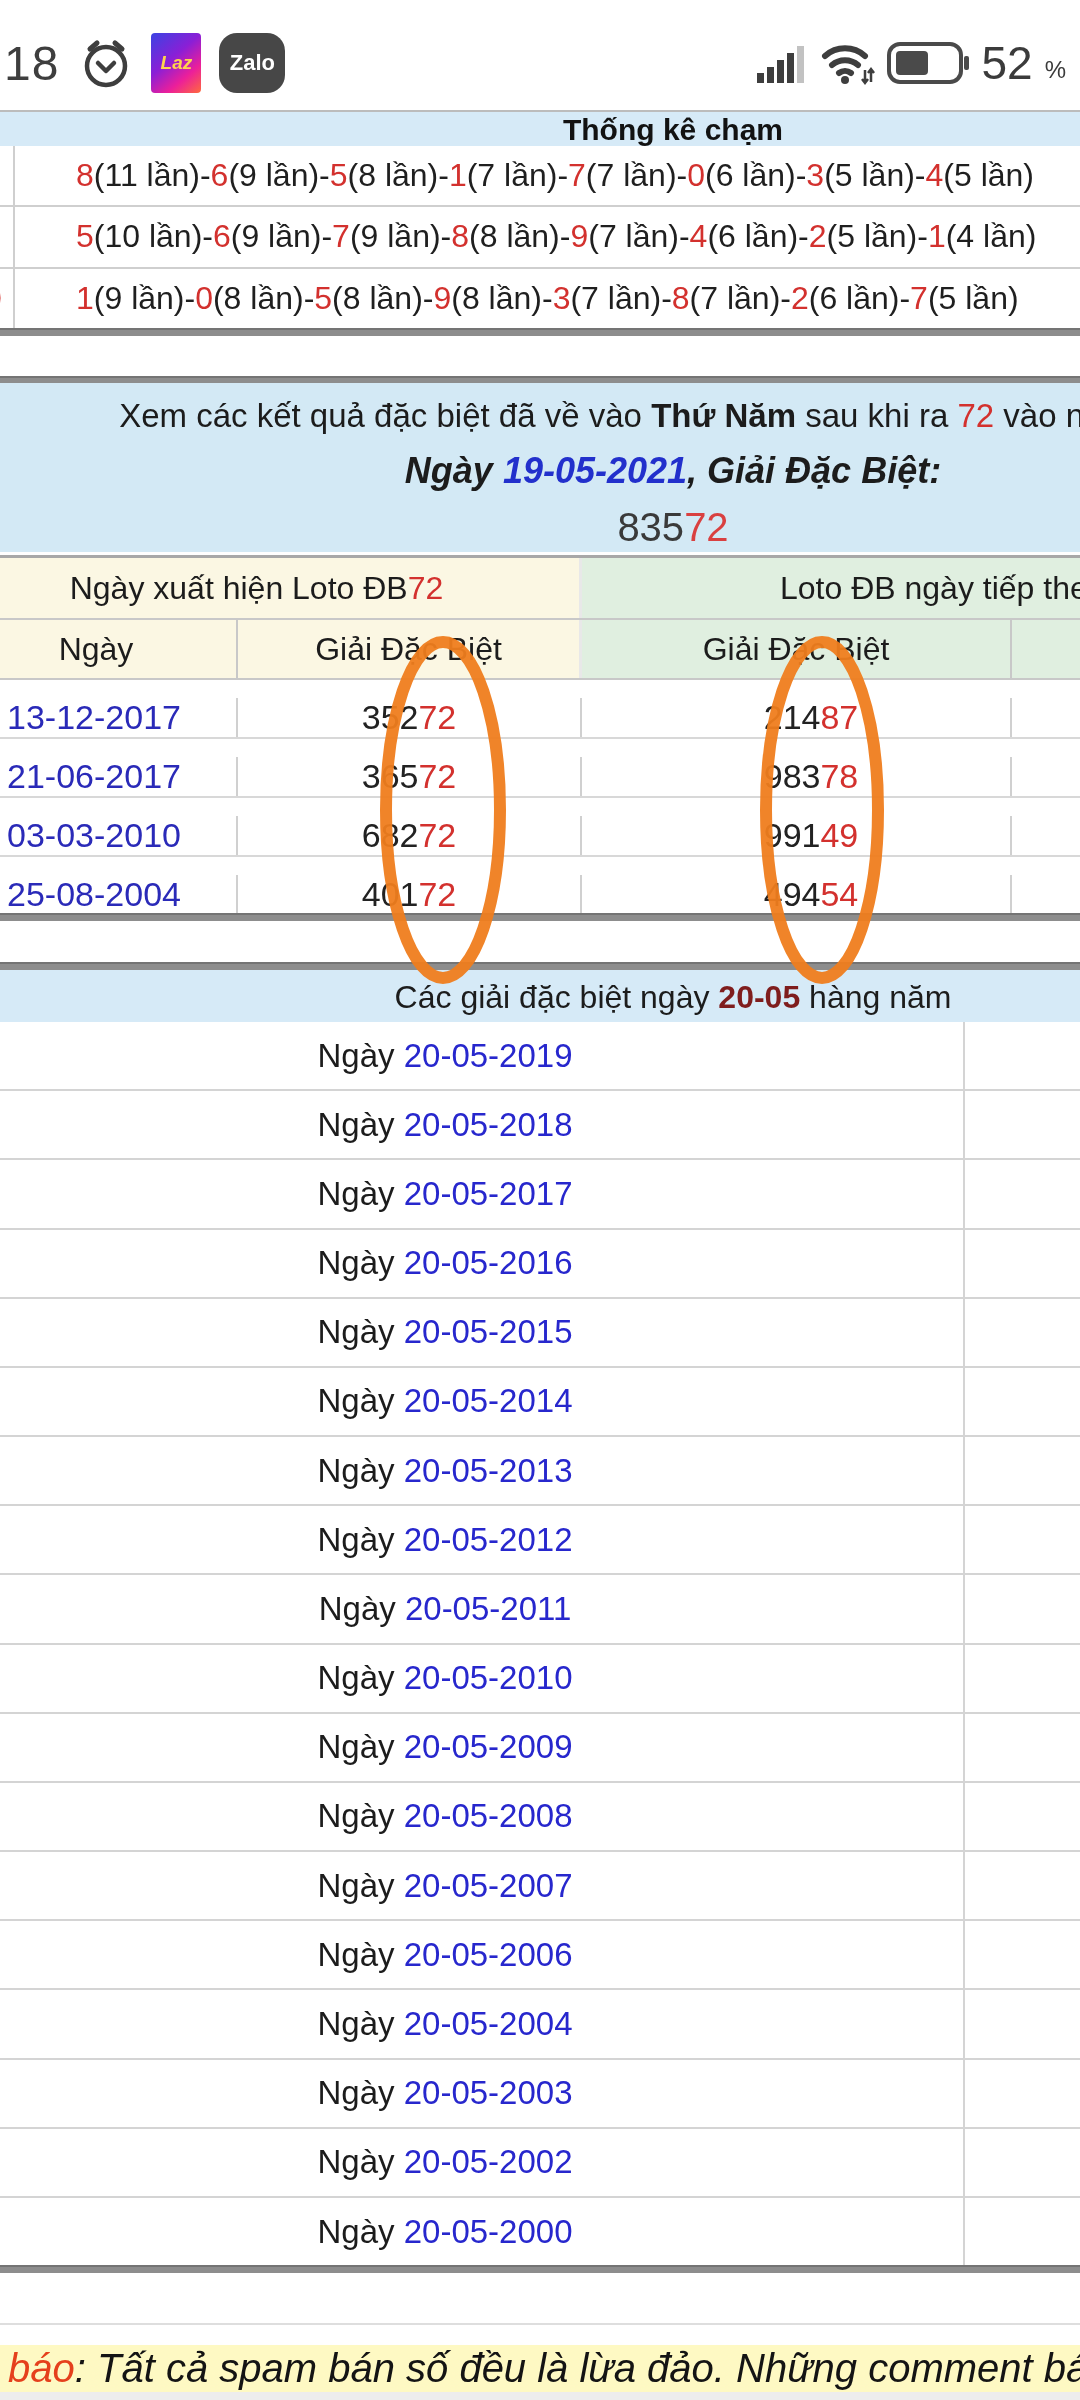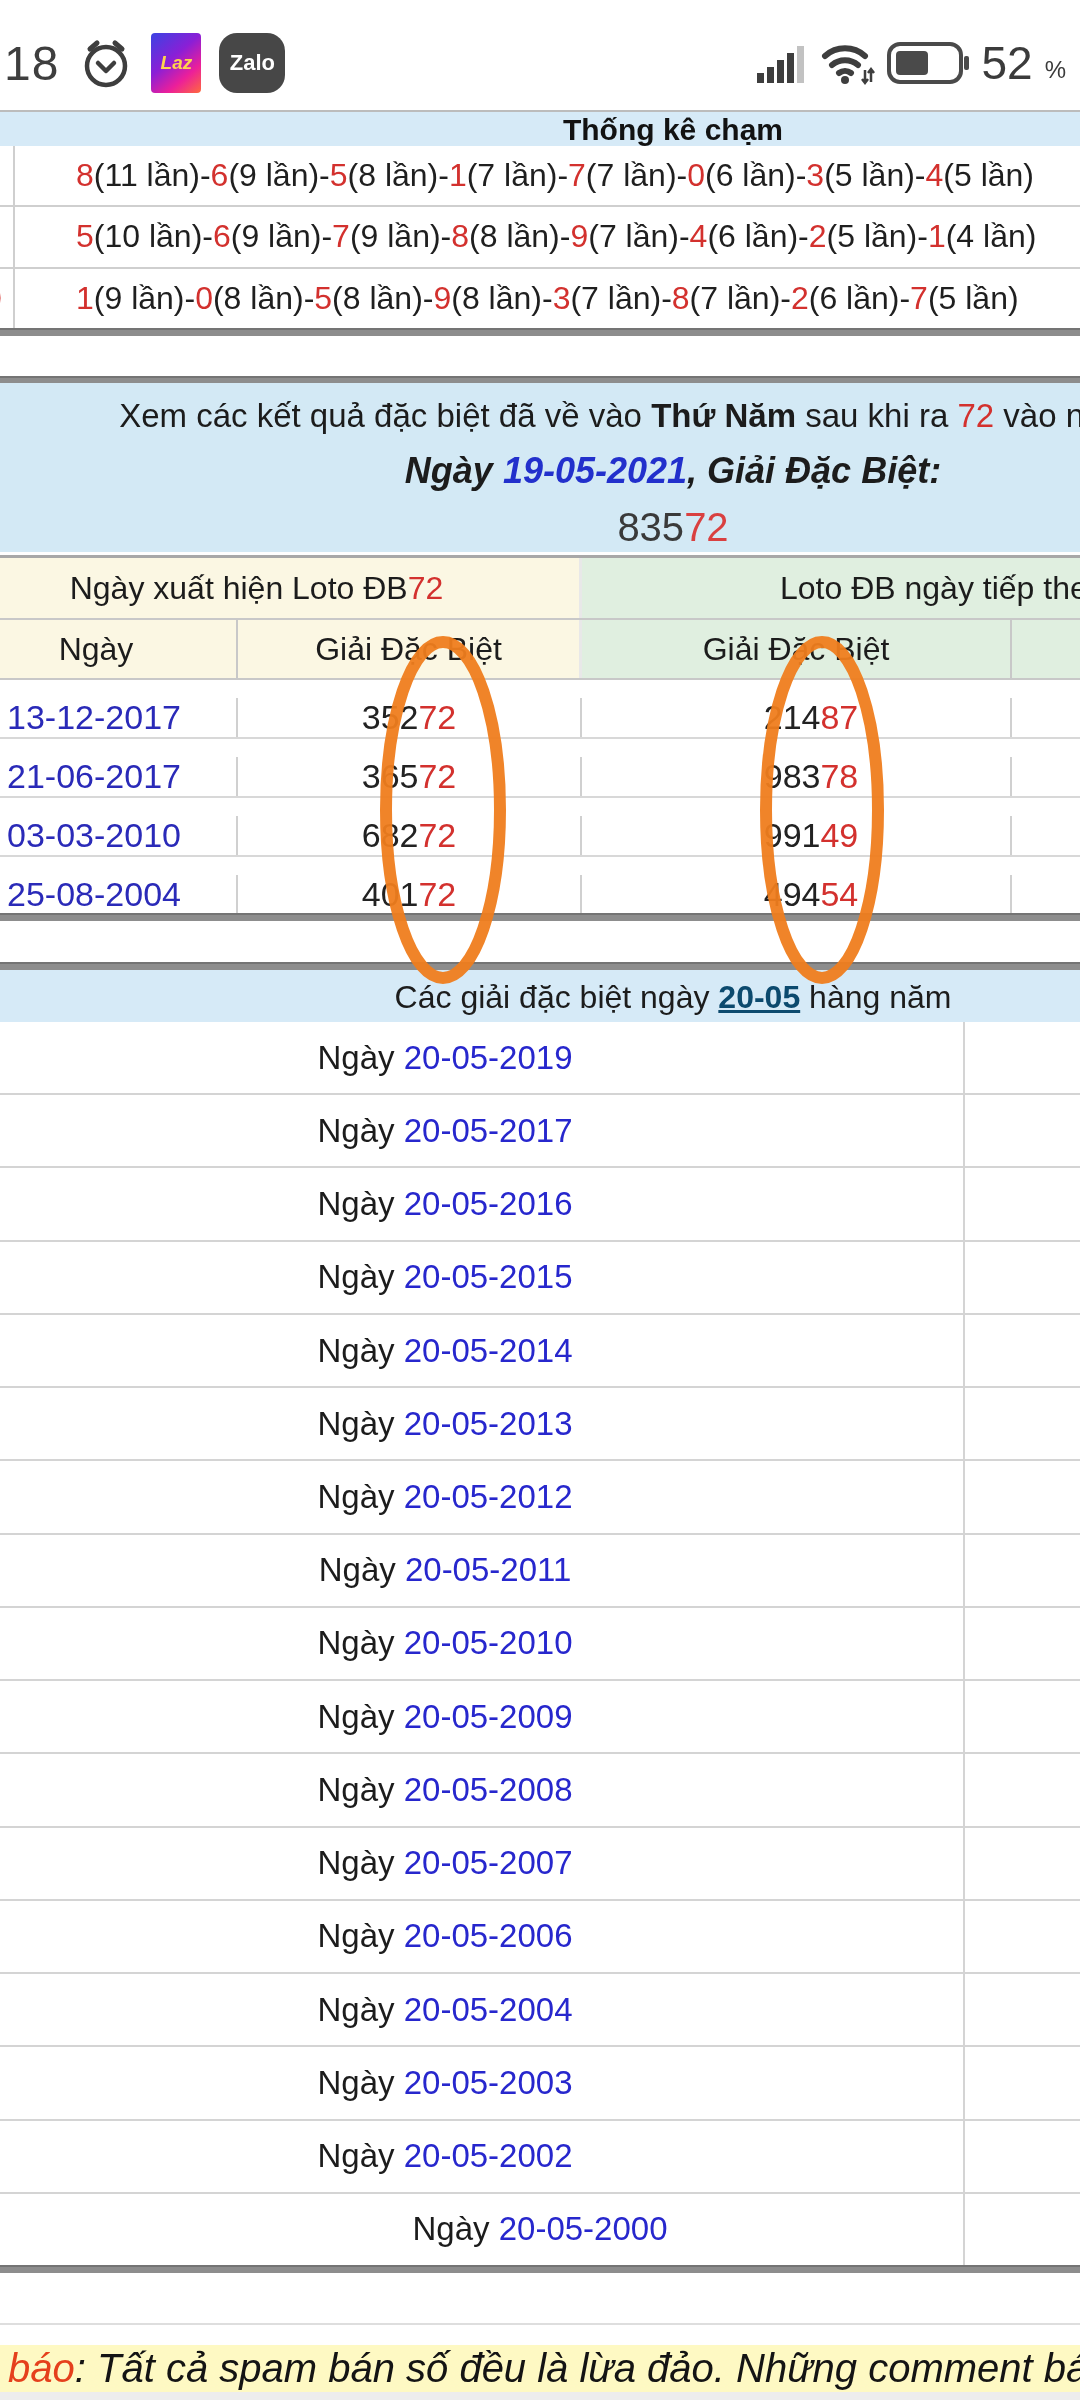--- a/index.html
+++ b/index.html
@@ -71,24 +71,24 @@
   .rt-d1 { width:238px; border-right:2px solid #d0d0d0; padding-right:48px; }
   .rt-d1 span { color:#2a2ab8; }
   .rt-d2 { width:344px; border-right:2px solid #d0d0d0; color:#222222; }
   .rt-d3 { width:430px; border-right:2px solid #d0d0d0; color:#222222; padding-left:30px; }
   .rt-d4 { flex:1; }
   .rt-red { color:#d3312e; }
 
   
   .ann-header { position:absolute; top:970px; left:0; width:1080px; height:52px; background:#d6eaf7; overflow:hidden; }
   .ann-header .inner-wide { top:9px; font-size:32px; color:#1c1c1c; }
-  .ann-header .red-bold { color:#0c4a6e; font-weight:bold;text-decoration:underline; }
+  .ann-header .red-bold { color:#7f1d1d; font-weight:bold; }
   .ann-rows { position:absolute; top:1022px; left:0; width:1080px; height:1243px; display:flex; flex-direction:column; }
   .ann-row { flex:1; border-bottom:2px solid #d4d4d4; display:flex; align-items:center; }
-  .ann-row:last-child { border-bottom:none;justify-content:center; }
+  .ann-row:last-child { border-bottom:none; }
   .ann-row-inner { width:890px; text-align:center; font-size:33px; color:#1c1c1c; }
   .ann-row-inner a { color:#2727cd; text-decoration:none; }
   .ann-vline { position:absolute; top:1022px; left:963px; width:2px; height:1243px; background:#d4d4d4; }
 
   
   .thin-line { position:absolute; top:2323px; left:0; width:1080px; height:2px; background:#dedede; }
   .warning { position:absolute; top:2345px; left:0; width:1080px; height:47px; background:#fef9c3;
     display:flex; align-items:center; padding-left:8px; font-size:40px; font-style:italic;
     white-space:nowrap; overflow:hidden; color:#141414; }
   .warning .warn-red { color:#e5401c; }
@@ -323,20 +323,23 @@
   <div class="ann-header">
     <div class="inner-wide">
       <span>Các giải đặc biệt ngày </span><span class="red-bold">20-05</span><span> hàng năm</span>
     </div>
   </div>
   <div class="ann-rows" id="ann-rows">
       <div class="ann-row">
         <div class="ann-row-inner"><span>Ngày </span><a>20-05-2019</a></div>
       </div>
       <div class="ann-row">
+        <div class="ann-row-inner"><span>Ngày </span><a>20-05-2018</a></div>
+      </div>
+      <div class="ann-row">
         <div class="ann-row-inner"><span>Ngày </span><a>20-05-2017</a></div>
       </div>
       <div class="ann-row">
         <div class="ann-row-inner"><span>Ngày </span><a>20-05-2016</a></div>
       </div>
       <div class="ann-row">
         <div class="ann-row-inner"><span>Ngày </span><a>20-05-2015</a></div>
       </div>
       <div class="ann-row">
         <div class="ann-row-inner"><span>Ngày </span><a>20-05-2014</a></div>

